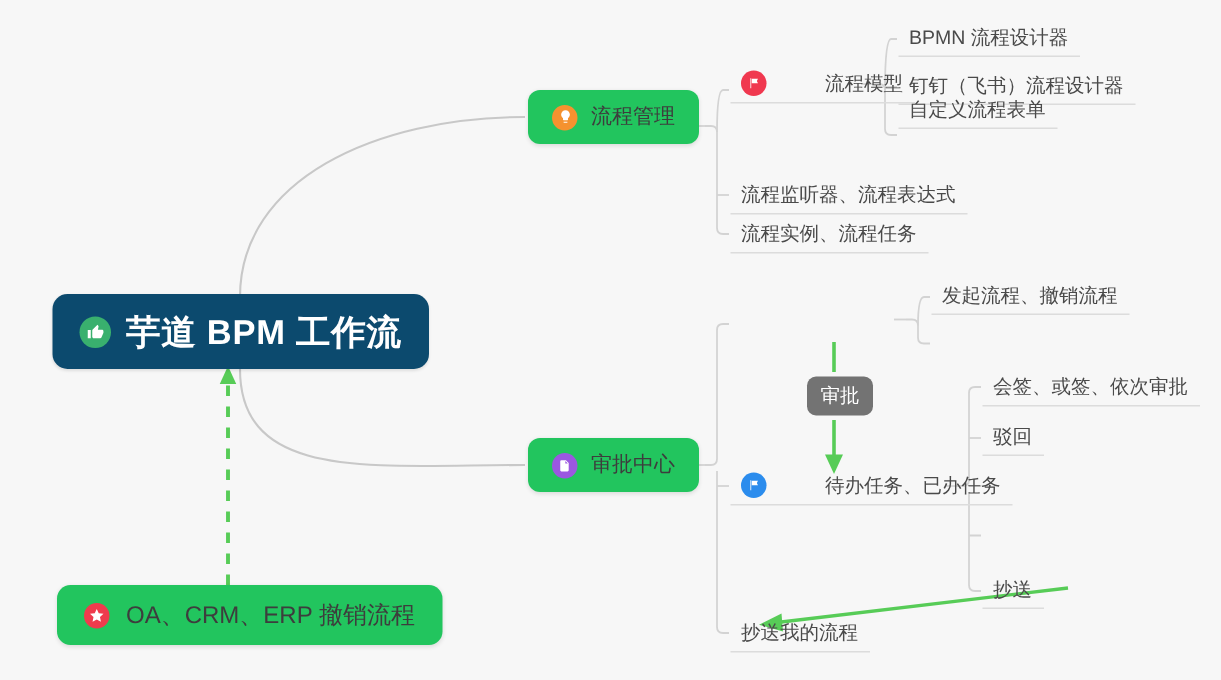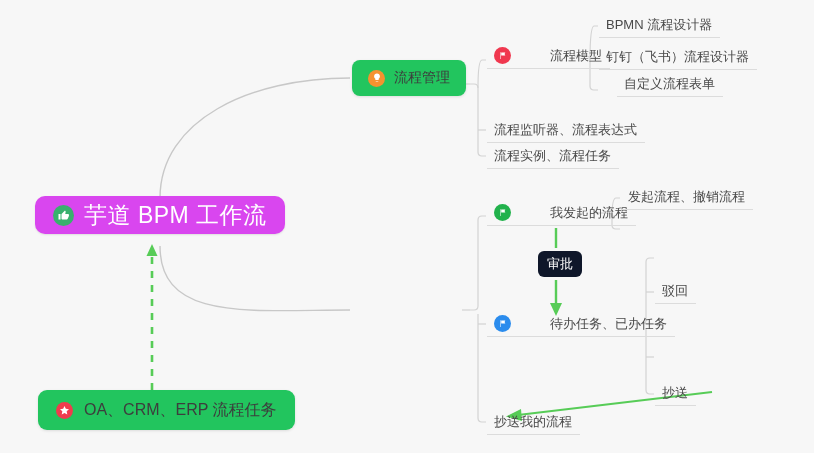--- a/index.html
+++ b/index.html
@@ -24,28 +24,29 @@
   }
   .node {
     position: absolute;
     box-sizing: border-box;
     display: flex;
     align-items: center;
     white-space: nowrap;
   }
   
   .root {
-    background: #d946ef;
+    background: #0c4a6e;
     border-radius: 10px;
     padding: 0 18px;
-    height: 38px;
+    height: 50px;
     color: #ffffff;
     font-size: 23px;
     letter-spacing: 0.5px;
     box-shadow: 0 1px 2px rgba(0,0,0,0.10);
+    font-weight: bold;
   }
   .root .label { margin-left: 10px; }
   
   .card {
     background: #22c55e;
     border-radius: 8px;
     padding: 0 16px;
     height: 36px;
     color: #3d3d3d;
     font-size: 14px;
@@ -66,21 +67,21 @@
     height: 26px;
     padding: 0 8px 0 7px;
     border-bottom: 1px solid #dcdcdc;
     background: transparent;
   }
   .leaf.iconed { border-bottom: 1px solid #dcdcdc; gap: 31px; }
   .leaf .label { margin-left: 8px; text-align: center; }
   .leaf.plain .label { margin-left: 0; }
   
   .badge {
-    background: #0f172a;
+    background: #737373;
     border-radius: 6px;
     height: 26px;
     padding: 0 9px;
     color: #ffffff;
     font-size: 13px;
     justify-content: center;
   }
   
   .ic {
     width: 17px;
@@ -168,21 +169,21 @@
     </span>
     <span class="label">芋道 BPM 工作流</span>
   </div>
 
   <div class="node card big" style="left:38px; top:390px;">
     <span class="ic ic-star">
       <svg width="11" height="11" viewBox="0 0 24 24" fill="#ffffff">
         <path d="M12 2l2.9 6.3 6.9.8-5.1 4.7 1.4 6.8L12 17.3 5.9 20.6l1.4-6.8L2.2 9.1l6.9-.8z"></path>
       </svg>
     </span>
-    <span class="label">OA、CRM、ERP 流程任务</span>
+    <span class="label">OA、CRM、ERP 撤销流程</span>
   </div>
 
   <div class="node card" style="left:352px; top:60px;">
     <span class="ic ic-orange">
       <svg width="10" height="10" viewBox="0 0 24 24" fill="#ffffff">
         <path d="M9 21h6v-1.5H9V21zm3-20C8.1 1 5 4.1 5 8c0 2.4 1.2 4.5 3 5.7V16c0 .6.4 1 1 1h6c.6 0 1-.4 1-1v-2.3c1.8-1.2 3-3.3 3-5.7 0-3.9-3.1-7-7-7z"></path>
       </svg>
     </span>
     <span class="label">流程管理</span>
   </div>
@@ -195,58 +196,61 @@
     </span>
     <span class="label">流程模型</span>
   </div>
 
   <div class="node leaf plain" style="left:599px; top:12px;">
     <span class="label">BPMN 流程设计器</span>
   </div>
   <div class="node leaf plain" style="left:599px; top:44px;">
     <span class="label">钉钉（飞书）流程设计器</span>
   </div>
-  <div class="node leaf plain" style="left:599px; top:71px;margin-left:18px;">
+  <div class="node leaf plain" style="left:599px; top:60px;">
     <span class="label">自定义流程表单</span>
   </div>
 
   <div class="node leaf plain" style="left:487px; top:117px;">
     <span class="label">流程监听器、流程表达式</span>
   </div>
   <div class="node leaf plain" style="left:487px; top:143px;">
     <span class="label">流程实例、流程任务</span>
   </div>
 
-
-  <div class="node leaf iconed" style="left:487px; top:200px;">
-    <span class="ic ic-green">
+  <div class="node card" style="left:352px; top:292px;">
+    <span class="ic ic-purple">
       <svg width="9" height="9" viewBox="0 0 24 24" fill="#ffffff">
-        <path d="M6 3h1.5v18H6V3zm2.5 1h11l-2 4 2 4h-11V4z"></path>
-      </svg>
-    </span>
-    <span class="label">我发起的流程</span>
-  </div>
+        <path d="M6 2h8l5 5v13a2 2 0 0 1-2 2H6a2 2 0 0 1-2-2V4a2 2 0 0 1 2-2zm7 1.5V8h4.5L13 3.5zM8 12h8v1.5H8V12zm0 3.5h8V17H8v-1.5z"></path>
+      </svg>
+    </span>
+    <span class="label">审批中心</span>
+  </div>
+
 
   <div class="node leaf plain" style="left:621px; top:184px;">
     <span class="label">发起流程、撤销流程</span>
   </div>
 
   <div class="node badge" style="left:538px; top:251px;">
     <span class="label">审批</span>
   </div>
 
   <div class="node leaf iconed" style="left:487px; top:311px;">
     <span class="ic ic-blue">
       <svg width="9" height="9" viewBox="0 0 24 24" fill="#ffffff">
         <path d="M6 3h1.5v18H6V3zm2.5 1h11l-2 4 2 4h-11V4z"></path>
       </svg>
     </span>
     <span class="label">待办任务、已办任务</span>
   </div>
 
+  <div class="node leaf plain" style="left:655px; top:245px;">
+    <span class="label">会签、或签、依次审批</span>
+  </div>
   <div class="node leaf plain" style="left:655px; top:278px;">
     <span class="label">驳回</span>
   </div>
   <div class="node leaf plain" style="left:655px; top:380px;">
     <span class="label">抄送</span>
   </div>
 
   <div class="node leaf plain" style="left:487px; top:409px;">
     <span class="label">抄送我的流程</span>
   </div>

